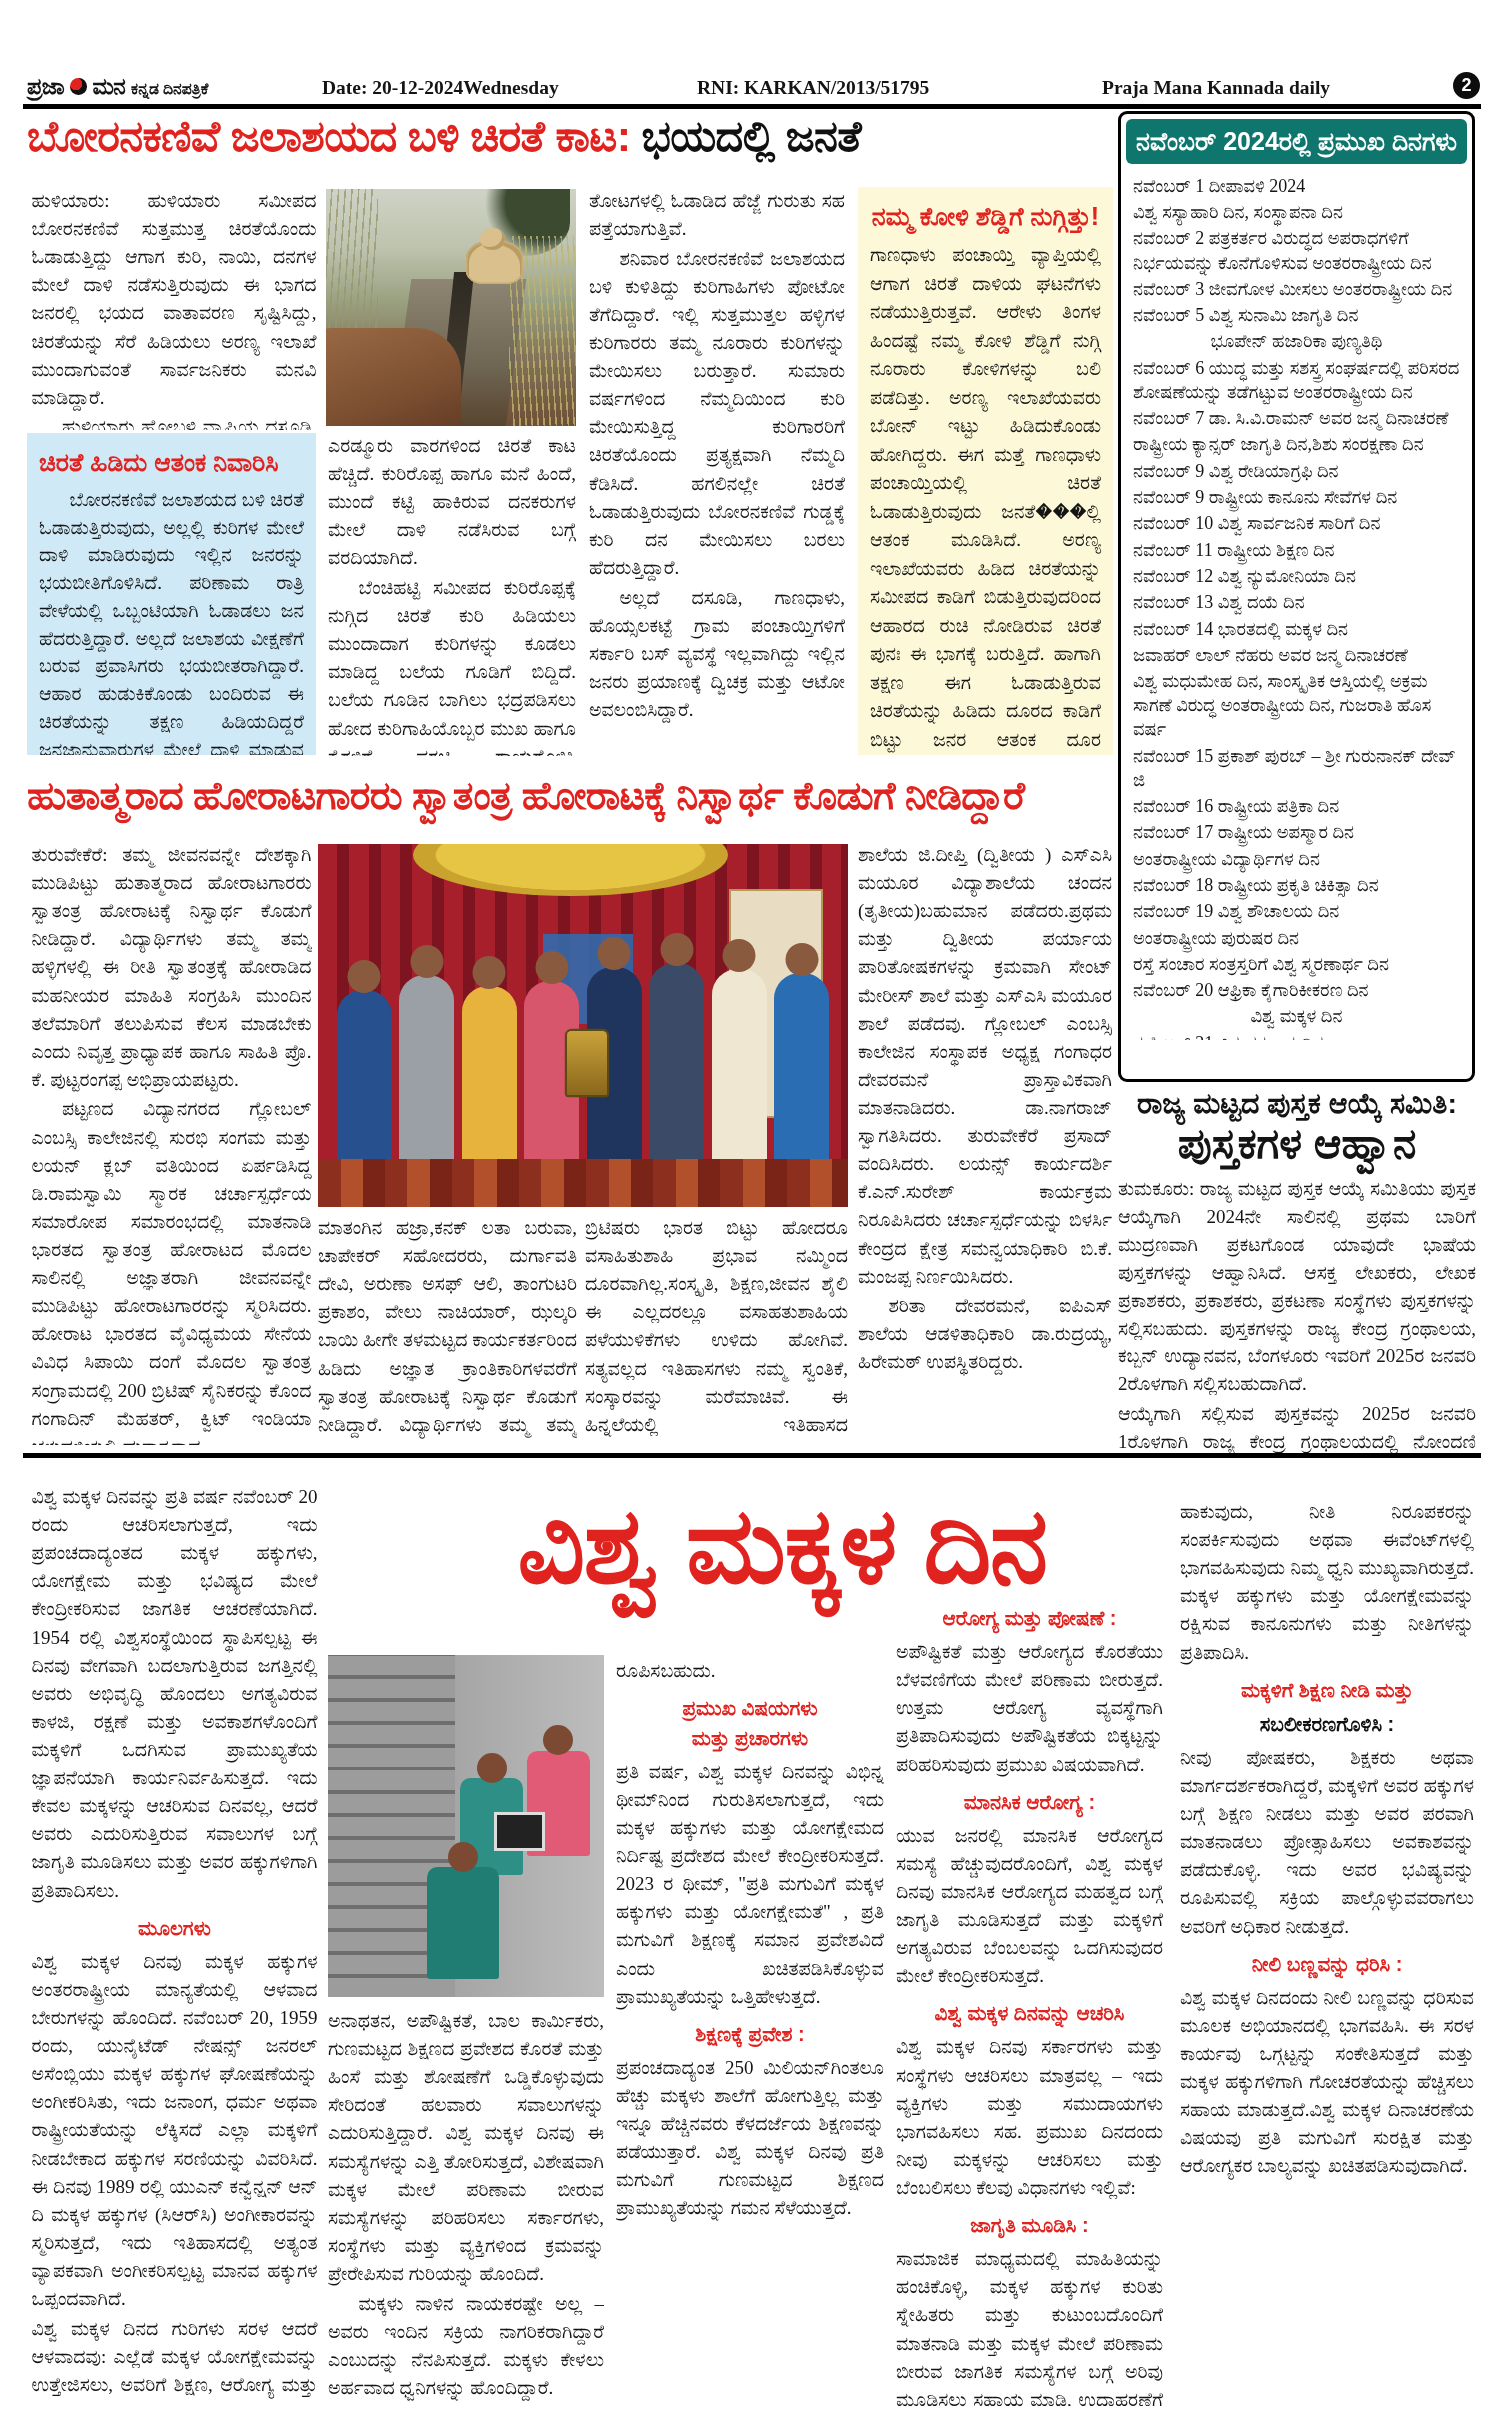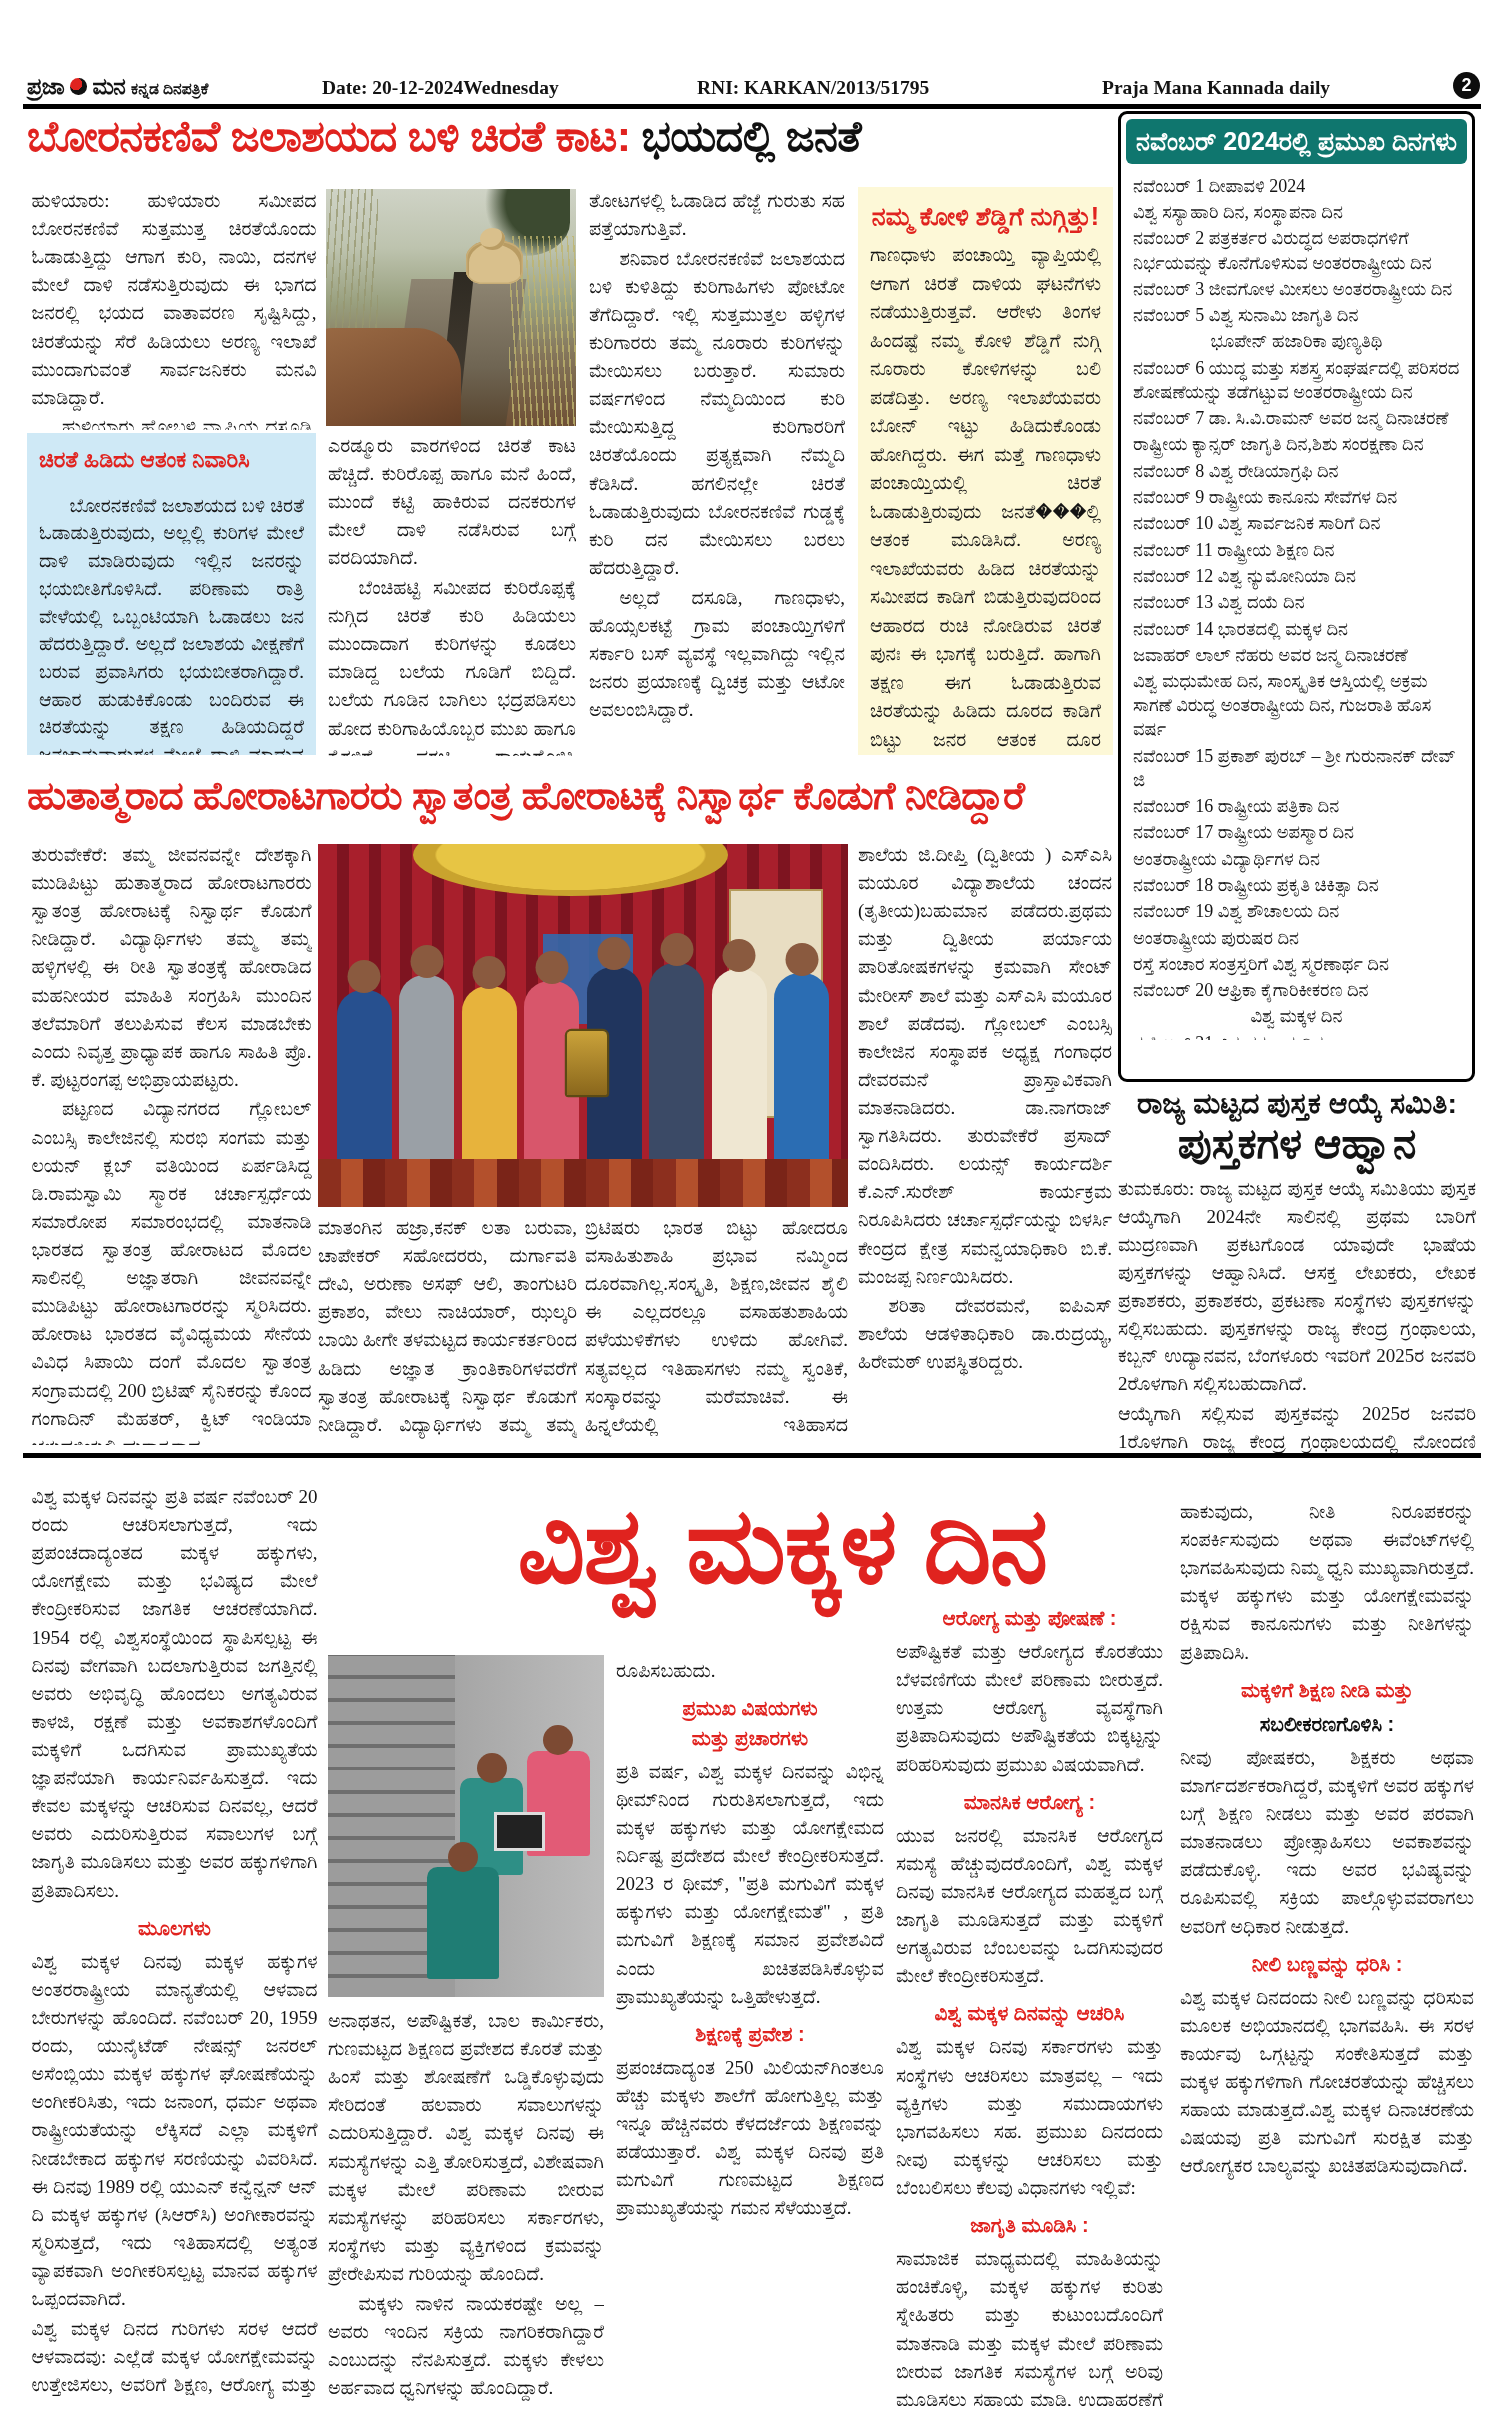--- a/index.html
+++ b/index.html
@@ -42,22 +42,22 @@
                font-size:20px;margin:9px 0 4.5px 0;font-family:"Liberation Sans",sans-serif;}
   .blk.subheadb{color:#111;font-weight:bold;text-align:center;text-indent:0;font-size:20px;
                 margin:0 0 4.5px 0;font-family:"Liberation Sans",sans-serif;}
   .blk.sig{color:var(--headline-red,#e0231f);font-weight:bold;text-align:right;text-indent:0;margin-top:7.5px;}
   
   .a1c1{left:31.5px;top:187px;width:285px;height:243px;}
   .a1c2{left:328px;top:432px;width:248px;height:324px;}
   .a1c3{left:589px;top:187px;width:256px;height:568px;}
   .bluebox{position:absolute;left:27px;top:433px;width:289px;height:322px;background:var(--blue-box-bg,#cfe9f6);
            padding:10.5px 12px;box-sizing:border-box;overflow:hidden;font-size:19px;line-height:1.46;text-align:justify;}
-  .bluebox .box-title{color:var(--headline-red,#e0231f);font-weight:bold;font-size:22px;text-align:left;
-           font-family:"Liberation Sans",sans-serif;margin-bottom:16px;}
+  .bluebox .box-title{color:var(--headline-red,#e0231f);font-weight:bold;font-size:25px;text-align:left;
+           font-family:"Liberation Sans",sans-serif;margin-bottom:6px;}
   .yellowbox{position:absolute;left:858px;top:187px;width:255px;height:568px;background:var(--yellow-box-bg,#fdf8d7);
            padding:10.5px 12px;box-sizing:border-box;overflow:hidden;font-size:19px;line-height:1.5;text-align:justify;}
   .yellowbox .box-title{color:var(--headline-red,#e0231f);font-weight:bold;font-size:25px;text-align:center;
            font-family:"Liberation Sans",sans-serif;margin-bottom:6px;}
   
   .a2c1{left:31.5px;top:841px;width:280px;height:604px;}
   .a2c2{left:318px;top:1214px;width:259px;height:229px;}
   .a2c3{left:585px;top:1214px;width:263px;height:229px;}
   .a2c4{left:858px;top:841px;width:254px;height:604px;}
   
@@ -200,21 +200,21 @@
     <div class="days-list">
         <div class="blk day">ನವೆಂಬರ್ 1        ದೀಪಾವಳಿ 2024</div>
         <div class="blk day">ವಿಶ್ವ ಸಸ್ಯಾಹಾರಿ ದಿನ, ಸಂಸ್ಥಾಪನಾ ದಿನ</div>
         <div class="blk day">ನವೆಂಬರ್ 2    ಪತ್ರಕರ್ತರ ವಿರುದ್ಧದ ಅಪರಾಧಗಳಿಗೆ ನಿರ್ಭಯವನ್ನು ಕೊನೆಗೊಳಿಸುವ ಅಂತರರಾಷ್ಟ್ರೀಯ ದಿನ</div>
         <div class="blk day">ನವೆಂಬರ್ 3 ಜೀವಗೋಳ ಮೀಸಲು ಅಂತರರಾಷ್ಟ್ರೀಯ ದಿನ</div>
         <div class="blk day">ನವೆಂಬರ್ 5 ವಿಶ್ವ ಸುನಾಮಿ ಜಾಗೃತಿ ದಿನ</div>
         <div class="blk dayc">ಭೂಪೇನ್ ಹಜಾರಿಕಾ ಪುಣ್ಯತಿಥಿ</div>
         <div class="blk day">ನವೆಂಬರ್ 6 ಯುದ್ಧ ಮತ್ತು ಸಶಸ್ತ್ರ ಸಂಘರ್ಷದಲ್ಲಿ ಪರಿಸರದ ಶೋಷಣೆಯನ್ನು ತಡೆಗಟ್ಟುವ ಅಂತರರಾಷ್ಟ್ರೀಯ ದಿನ</div>
         <div class="blk day">ನವೆಂಬರ್ 7  ಡಾ. ಸಿ.ವಿ.ರಾಮನ್ ಅವರ ಜನ್ಮ ದಿನಾಚರಣೆ</div>
         <div class="blk day">ರಾಷ್ಟ್ರೀಯ ಕ್ಯಾನ್ಸರ್ ಜಾಗೃತಿ ದಿನ,ಶಿಶು ಸಂರಕ್ಷಣಾ ದಿನ</div>
-        <div class="blk day">ನವೆಂಬರ್ 8  ವಿಶ್ವ ರೇಡಿಯಾಗ್ರಫಿ ದಿನ</div>
+        <div class="blk day">ನವೆಂಬರ್ 9  ವಿಶ್ವ ರೇಡಿಯಾಗ್ರಫಿ ದಿನ</div>
         <div class="blk day">ನವೆಂಬರ್ 9  ರಾಷ್ಟ್ರೀಯ ಕಾನೂನು ಸೇವೆಗಳ ದಿನ</div>
         <div class="blk day">ನವೆಂಬರ್ 10  ವಿಶ್ವ ಸಾರ್ವಜನಿಕ ಸಾರಿಗೆ ದಿನ</div>
         <div class="blk day">ನವೆಂಬರ್ 11  ರಾಷ್ಟ್ರೀಯ ಶಿಕ್ಷಣ ದಿನ</div>
         <div class="blk day">ನವೆಂಬರ್ 12   ವಿಶ್ವ ನ್ಯುಮೋನಿಯಾ ದಿನ</div>
         <div class="blk day">ನವೆಂಬರ್ 13   ವಿಶ್ವ ದಯೆ ದಿನ</div>
         <div class="blk day">ನವೆಂಬರ್ 14  ಭಾರತದಲ್ಲಿ ಮಕ್ಕಳ ದಿನ</div>
         <div class="blk day">ಜವಾಹರ್ ಲಾಲ್ ನೆಹರು ಅವರ ಜನ್ಮ ದಿನಾಚರಣೆ</div>
         <div class="blk day">ವಿಶ್ವ ಮಧುಮೇಹ ದಿನ, ಸಾಂಸ್ಕೃತಿಕ ಆಸ್ತಿಯಲ್ಲಿ ಅಕ್ರಮ ಸಾಗಣೆ ವಿರುದ್ಧ ಅಂತರಾಷ್ಟ್ರೀಯ ದಿನ, ಗುಜರಾತಿ ಹೊಸ ವರ್ಷ</div>
         <div class="blk day">ನವೆಂಬರ್ 15      ಪ್ರಕಾಶ್ ಪುರಬ್ – ಶ್ರೀ ಗುರುನಾನಕ್ ದೇವ್ ಜಿ</div>
         <div class="blk day">ನವೆಂಬರ್ 16   ರಾಷ್ಟ್ರೀಯ ಪತ್ರಿಕಾ ದಿನ</div>

